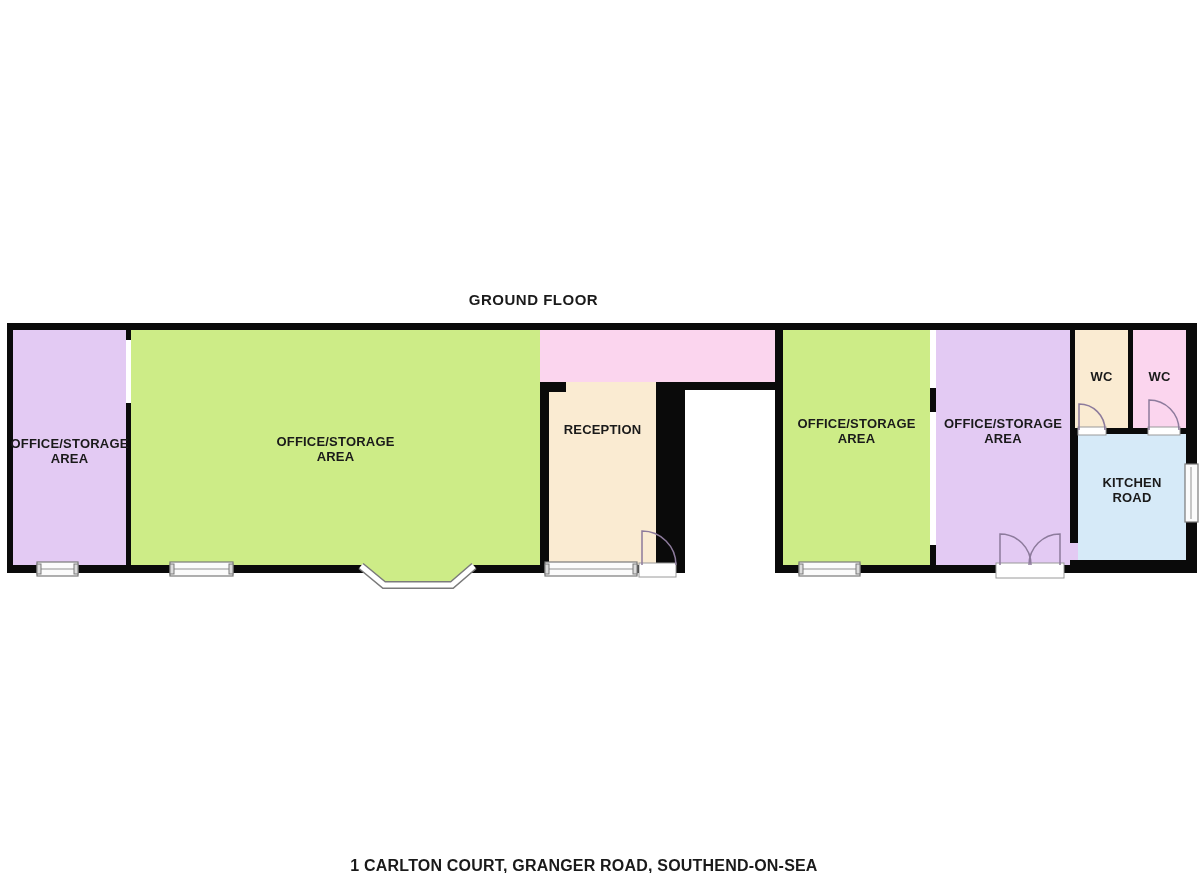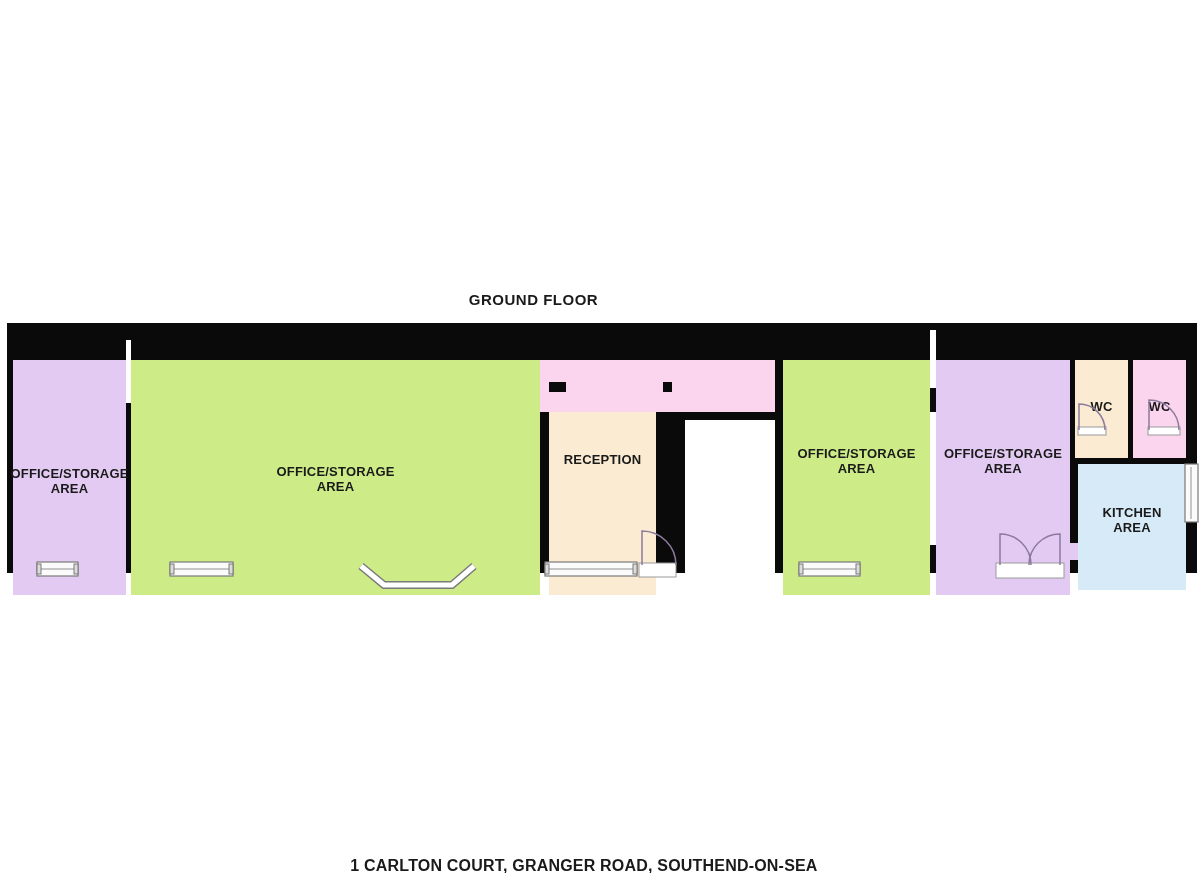--- a/index.html
+++ b/index.html
@@ -15,21 +15,21 @@
   .plan-title{
     position:absolute; top:291px; left:0; width:1067px; text-align:center;
     font-size:15px; font-weight:bold; color:var(--text); letter-spacing:.5px;
   }
   .plan-caption{
     position:absolute; top:857px; left:0; width:1088px; text-align:center;
     font-size:16px; font-weight:bold; color:var(--text); letter-spacing:.2px;padding-left:40px;
   }
   .abs{position:absolute;}
   .walls{left:7px; top:323px; width:1190px; height:250px; background:var(--wall);}
-  .room{position:absolute;margin-top:30px;}
+  .room{position:absolute;}
   .room-label{
     position:absolute; left:50%; transform:translateX(-50%);
     white-space:pre-line; text-align:center; width:max-content;
     font-size:13px; font-weight:bold; color:var(--text); line-height:1.18; letter-spacing:.2px;
   }
   .fill-purple{background:var(--purple);}
   .fill-green{background:var(--green);}
   .fill-pink{background:var(--pink);}
   .fill-cream{background:var(--cream);}
   .fill-blue{background:var(--blue);}
@@ -79,21 +79,21 @@
     <div class="room fill-cream" style="left:1075px;top:330px;width:53px;height:98px;">
       <span class="room-label" style="top:39px;">WC</span>
     </div>
 
     <div class="room fill-pink" style="left:1133px;top:330px;width:53px;height:98px;">
       <span class="room-label" style="top:39px;">WC</span>
     </div>
 
     <div class="room fill-blue" style="left:1078px;top:434px;width:108px;height:126px;">
       <span class="room-label" style="top:41px;">KITCHEN
-AREA</span>
+ROAD</span>
     </div>
 
     <div class="abs fill-white" style="left:126px;top:340px;width:5px;height:63px;"></div>
     <div class="abs fill-wall" style="left:549px;top:382px;width:17px;height:10px;"></div>
     <div class="abs fill-wall" style="left:663px;top:382px;width:9px;height:10px;"></div>
     <div class="abs fill-white" style="left:930px;top:330px;width:6px;height:58px;"></div>
     <div class="abs fill-white" style="left:930px;top:412px;width:6px;height:133px;"></div>
     <div class="abs fill-purple" style="left:1070px;top:543px;width:8px;height:17px;"></div>
 
     <svg class="overlay" viewBox="0 0 1200 873">

